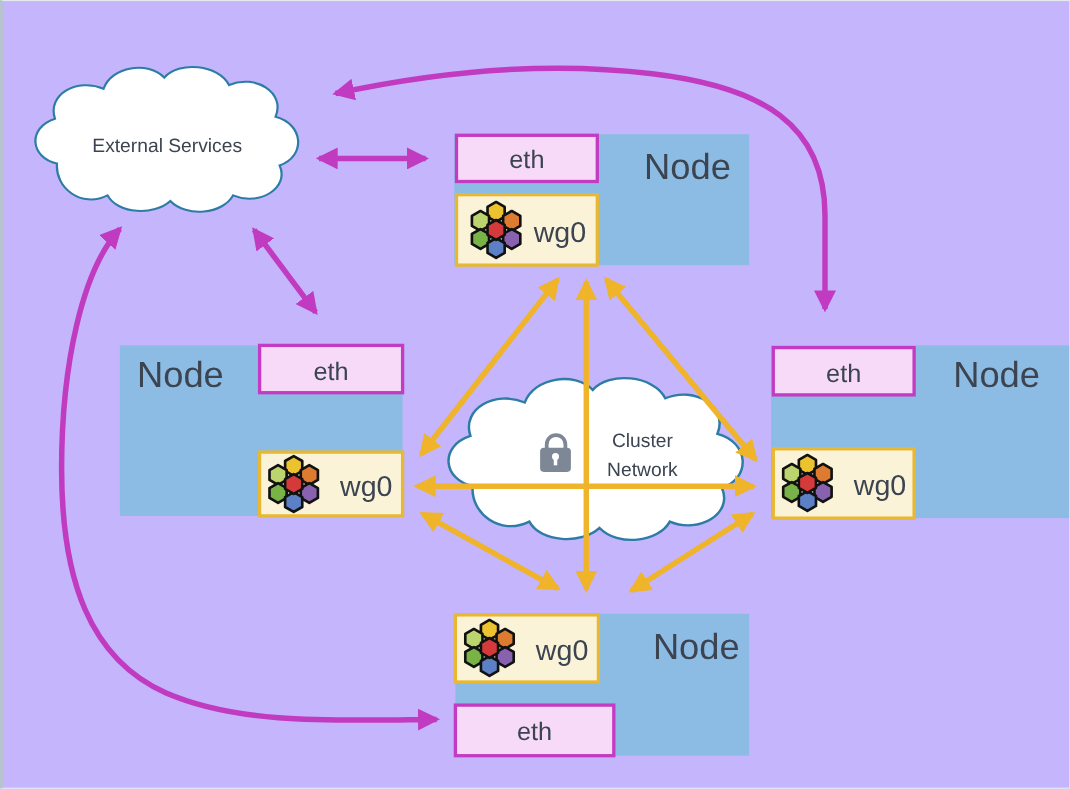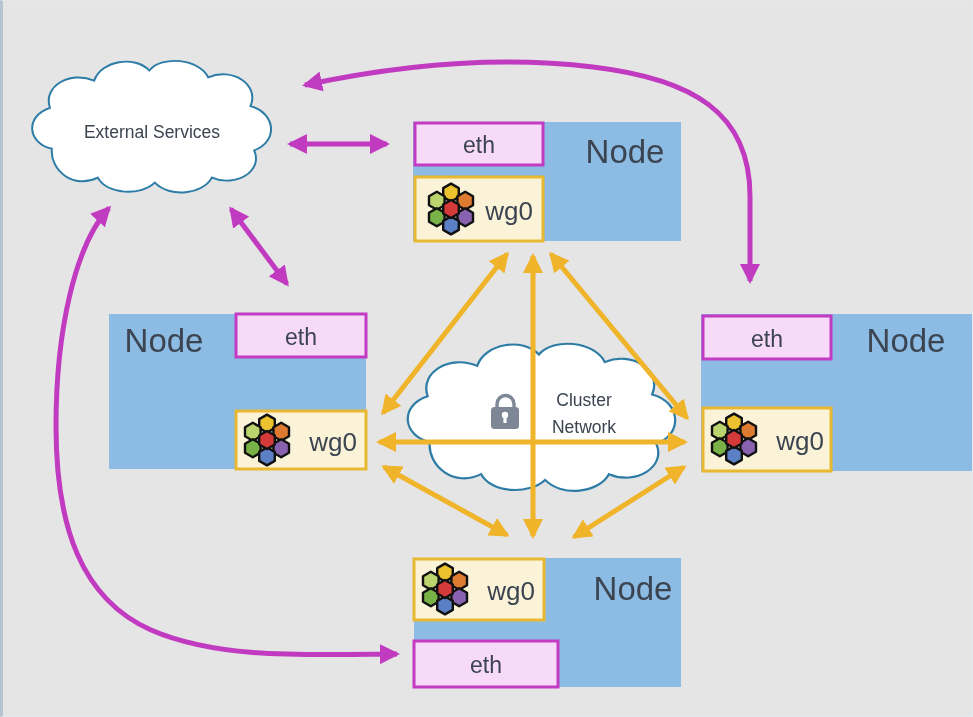--- a/index.html
+++ b/index.html
@@ -1,19 +1,19 @@
 <!DOCTYPE html>
 <html><head>
 <meta charset="utf-8">
 <style>
   html,body{margin:0;padding:0;background:#ffffff;}
   .canvas{
     position:relative;
     width:973px;height:717px;
-    background:#e5e5e5;
+    background:#c4b5fd;
     border-top:1px solid #e4e9ed;
     border-right:1px solid #e4e9ed;
     border-bottom:1px solid #e4e9ed;
     border-left:3px solid #b7c4d0;
     box-sizing:border-box;
     font-family:"Liberation Sans", sans-serif;
     overflow:hidden;
   }
   svg text{
     font-family:"Liberation Sans", sans-serif;

